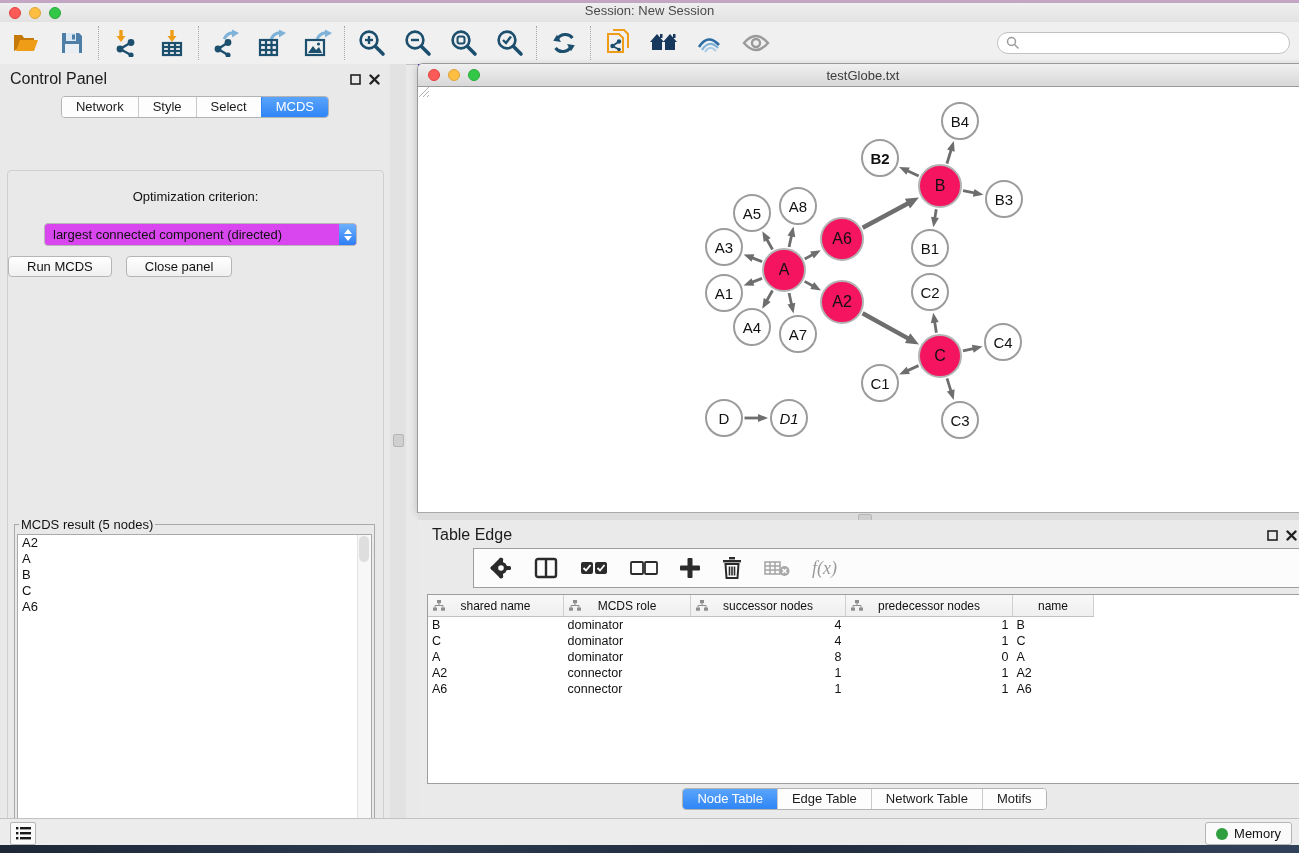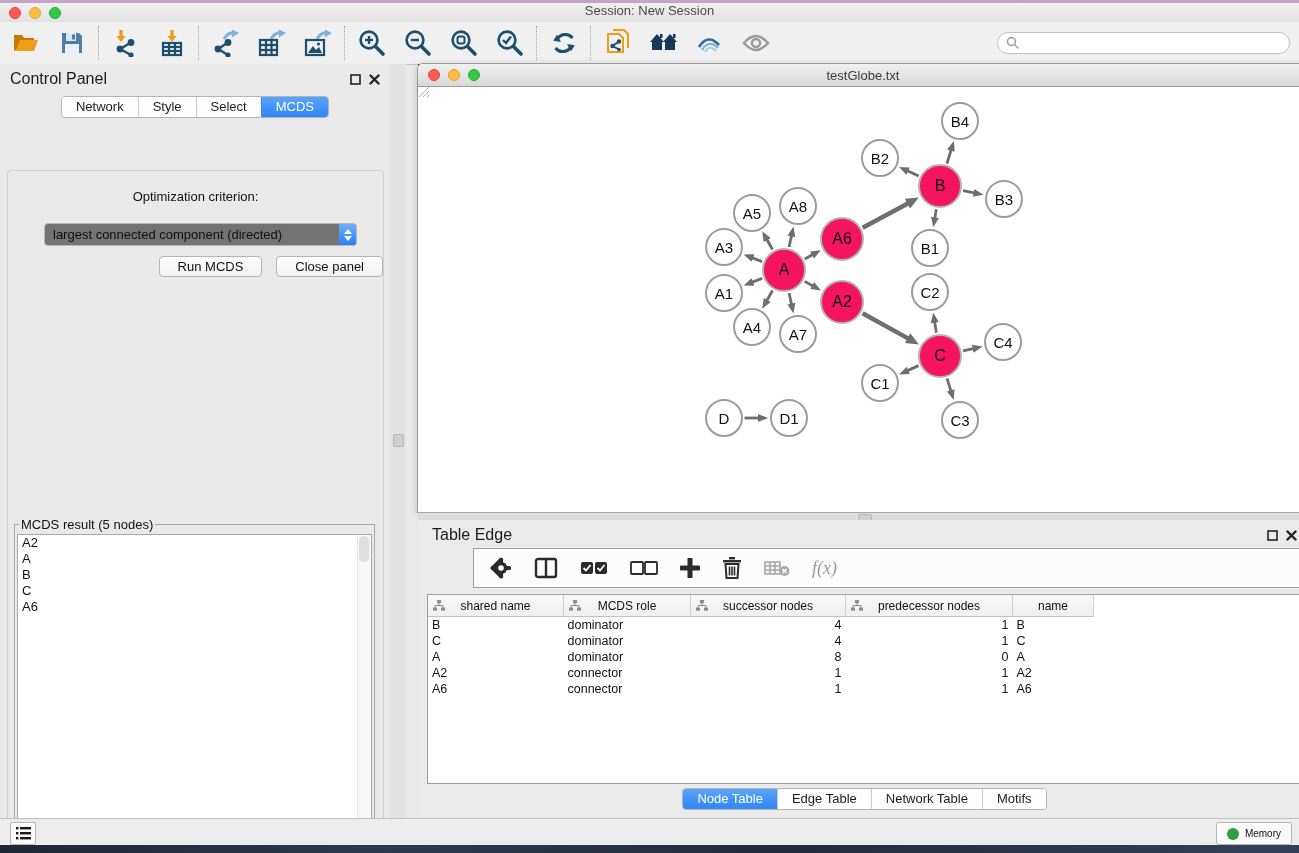--- a/index.html
+++ b/index.html
@@ -44,30 +44,30 @@
   .tabs-row{display:flex;justify-content:center;margin-top:2px;}
   .segctl{display:flex;border:1px solid #b3b3b3;border-radius:4px;overflow:hidden;background:#fff;
      height:20px;font-size:13px;}
   .segctl .seg{padding:2px 14px;line-height:16px;color:#1c1c1c;border-left:1px solid #c9c9c9;
      background:#fdfdfd;white-space:nowrap;}
   .segctl .seg:first-child{border-left:none;}
   .segctl .seg.sel{background:linear-gradient(#5aa4fb,#2f86f6);color:#fff;border-left-color:#2f86f6;}
   .cp-content{position:absolute;left:7px;top:106px;width:375px;height:700px;
      border:1px solid #cfcfcf;border-radius:4px;background:#e9e9e9;}
   .opt-label{margin-top:18px;text-align:center;font-size:13px;color:#111;}
-  .combo{position:absolute;left:36px;top:52px;width:313px;height:23px;background:#737373;
+  .combo{position:absolute;left:36px;top:52px;width:313px;height:23px;background:#d946ef;
      border:1px solid #b8b8b8;border-radius:4px;display:flex;align-items:center;box-sizing:border-box;}
   .combo-text{flex:1;font-size:13px;padding-left:8px;color:#111;white-space:nowrap;overflow:hidden;}
   .combo-spin{width:17px;height:21px;background:linear-gradient(#6cb0fc,#2e7ef5);
      border-radius:0 3px 3px 0;display:flex;flex-direction:column;align-items:center;justify-content:center;gap:2px;}
   .combo-spin .up{width:0;height:0;border-left:4px solid transparent;border-right:4px solid transparent;
      border-bottom:5px solid #fff;}
   .combo-spin .dn{width:0;height:0;border-left:4px solid transparent;border-right:4px solid transparent;
      border-top:5px solid #fff;}
-  .btn-row{position:absolute;left:0;top:85px;width:100%;display:flex;justify-content:flex-end;gap:14px;}
+  .btn-row{position:absolute;left:0;top:85px;width:100%;display:flex;justify-content:flex-start;gap:14px;}
   .aqua-btn{height:21px;padding:0 18px;background:linear-gradient(#ffffff,#f0f0f0);
      border:1px solid #b5b5b5;border-radius:4px;font-size:13px;line-height:19px;color:#111;}
   .mcds-fieldset{position:absolute;left:6px;top:346px;width:355px;height:342px;
      border:1px solid #a9a9a9;margin:0;padding:2px;background:#e9e9e9;}
   .mcds-fieldset legend{font-size:13px;color:#111;padding:0 2px;margin-left:2px;}
   .result-list{position:relative;width:100%;height:100%;background:#fff;border:1px solid #a9a9a9;
      box-sizing:border-box;overflow:hidden;}
   .result-list .item{font-size:13px;line-height:16px;padding-left:4px;color:#111;}
   .list-scroll{position:absolute;right:0;top:0;width:13px;height:100%;background:#f7f7f7;
      border-left:1px solid #e3e3e3;}
@@ -112,21 +112,21 @@
   td.c2{padding-right:17px;} td.c3{padding-right:10px;}
   
   .tp-tabs{position:absolute;left:0;top:268px;width:100%;display:flex;justify-content:center;}
   
   .statusbar{position:absolute;left:0;top:818px;width:100%;height:27px;background:#ececec;
      border-top:1px solid #c2c2c2;}
   .list-btn{position:absolute;left:10px;top:3px;width:24px;height:21px;background:#fafafa;
      border:1px solid #b5b5b5;border-radius:2px;display:flex;align-items:center;justify-content:center;}
   .memory-btn{position:absolute;right:7px;top:3px;height:21px;background:#fafafa;
      border:1px solid #b5b5b5;border-radius:3px;display:flex;align-items:center;gap:6px;
-     padding:0 10px;font-size:10px;color:#111;}
+     padding:0 10px;font-size:13px;color:#111;}
   .mem-dot{width:12px;height:12px;border-radius:50%;background:#2e9e3e;}
   .icon{display:block;}
 </style>
 </head>
 <body>
 
 <div class="app">
   <div class="strip-top"></div>
 
   <div class="titlebar">
@@ -413,40 +413,40 @@
             <polygon points="480.1503516086772,287.38234177609525 487.62810795111307,279.63100898210683 490.91102536974347,286.92638102350764" fill="#6e6e6e"></polygon>
             <line x1="325.5" y1="331" x2="341" y2="331" stroke="#6e6e6e" stroke-width="2.8"></line>
             <polygon points="349,331 339,335 339,327" fill="#6e6e6e"></polygon>
           </svg>
         <svg class="resize-grip" width="10" height="10" viewBox="0 0 10 10">
           <line x1="0" y1="10" x2="10" y2="0" stroke="#b0b0b0" stroke-width="1"></line>
           <line x1="4" y1="10" x2="10" y2="4" stroke="#b0b0b0" stroke-width="1"></line>
           <line x1="8" y1="10" x2="10" y2="8" stroke="#b0b0b0" stroke-width="1"></line>
         </svg>
       <div class="gnode" style="left: 541px; top: 34px; width: 38px; height: 38px;">B4</div>
-          <div class="gnode" style="left: 461px; top: 71px; width: 38px; height: 38px;">B2</div>
+          <div class="gnode" style="left: 461px; top: 71px; width: 38px; height: 38px; font-weight: bold;">B2</div>
           <div class="gnode mcds" style="left: 521px; top: 99px; width: 44px; height: 44px;">B</div>
           <div class="gnode" style="left: 585px; top: 112px; width: 38px; height: 38px;">B3</div>
           <div class="gnode" style="left: 333px; top: 126px; width: 38px; height: 38px; text-align: right;">A5</div>
           <div class="gnode" style="left: 379px; top: 119px; width: 38px; height: 38px;">A8</div>
           <div class="gnode mcds" style="left: 423px; top: 152px; width: 44px; height: 44px;">A6</div>
           <div class="gnode" style="left: 305px; top: 160px; width: 38px; height: 38px;">A3</div>
           <div class="gnode mcds" style="left: 365px; top: 183px; width: 44px; height: 44px;">A</div>
           <div class="gnode" style="left: 511px; top: 161px; width: 38px; height: 38px;">B1</div>
           <div class="gnode" style="left: 305px; top: 206px; width: 38px; height: 38px;">A1</div>
           <div class="gnode mcds" style="left: 423px; top: 215px; width: 44px; height: 44px;">A2</div>
           <div class="gnode" style="left: 511px; top: 205px; width: 38px; height: 38px;">C2</div>
           <div class="gnode" style="left: 333px; top: 240px; width: 38px; height: 38px;">A4</div>
           <div class="gnode" style="left: 379px; top: 247px; width: 38px; height: 38px;">A7</div>
           <div class="gnode" style="left: 584px; top: 255px; width: 38px; height: 38px;">C4</div>
           <div class="gnode mcds" style="left: 521px; top: 269px; width: 44px; height: 44px;">C</div>
           <div class="gnode" style="left: 461px; top: 296px; width: 38px; height: 38px;">C1</div>
           <div class="gnode" style="left: 541px; top: 333px; width: 38px; height: 38px;">C3</div>
           <div class="gnode" style="left: 305px; top: 331px; width: 38px; height: 38px;">D</div>
-          <div class="gnode" style="left: 370px; top: 331px; width: 38px; height: 38px;">D1</div>
+          <div class="gnode" style="left: 370px; top: 331px; width: 38px; height: 38px; font-style: italic;">D1</div>
         </div>
     </div>
 
     <div class="h-divider">
       <div class="h-grip"></div>
     </div>
 
     <div class="table-panel">
       <div class="panel-header" style="padding:0 14px;">
         <span class="panel-title">Table Edge</span>

